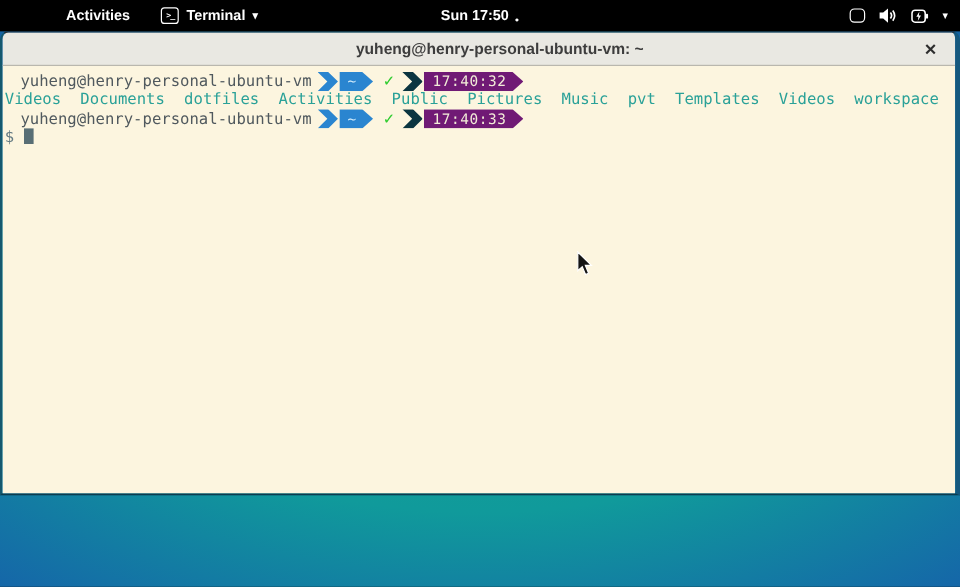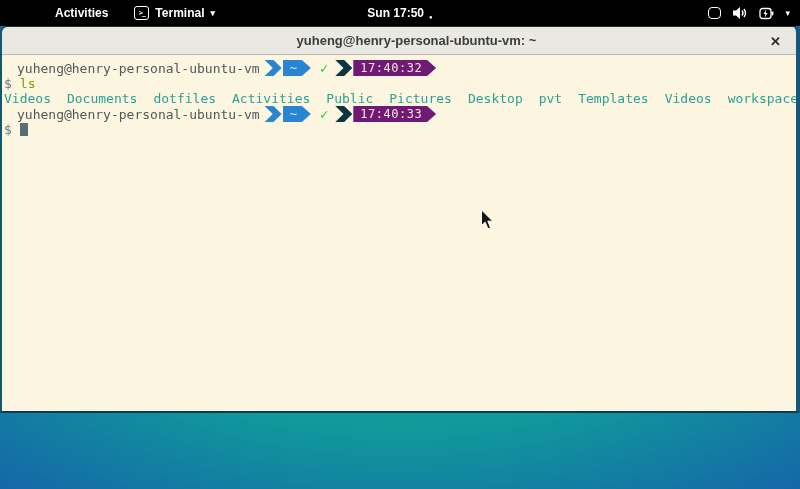--- a/index.html
+++ b/index.html
@@ -130,23 +130,22 @@
 
     <div class="prompt-line">
       <span>yuheng@henry-personal-ubuntu-vm</span>
       <span class="pl-chevron blue"></span>
       <span class="pl-seg blue"><span>~</span></span>
       <span class="check">✓</span>
       <span class="pl-chevron dark"></span>
       <span class="pl-seg dark"><span>17:40:32</span></span>
     </div>
 
-    <div class="line"><span class="dollar">$</span><span class="cmd">ls</span></div>
 
-    <div class="line"><span class="dir">Videos</span><span class="dir">Documents</span><span class="dir">dotfiles</span><span class="dir">Activities</span><span class="dir">Public</span><span class="dir">Pictures</span><span class="dir">Desktop</span><span class="dir">pvt</span><span class="dir">Templates</span><span class="dir">Videos</span><span class="dir">workspace</span></div>
+    <div class="line"><span class="dir">Videos</span><span class="dir">Documents</span><span class="dir">dotfiles</span><span class="dir">Activities</span><span class="dir">Public</span><span class="dir">Pictures</span><span class="dir">Music</span><span class="dir">pvt</span><span class="dir">Templates</span><span class="dir">Videos</span><span class="dir">workspace</span></div>
 
     <div class="prompt-line">
       <span>yuheng@henry-personal-ubuntu-vm</span>
       <span class="pl-chevron blue"></span>
       <span class="pl-seg blue"><span>~</span></span>
       <span class="check">✓</span>
       <span class="pl-chevron dark"></span>
       <span class="pl-seg dark"><span>17:40:33</span></span>
     </div>
 

